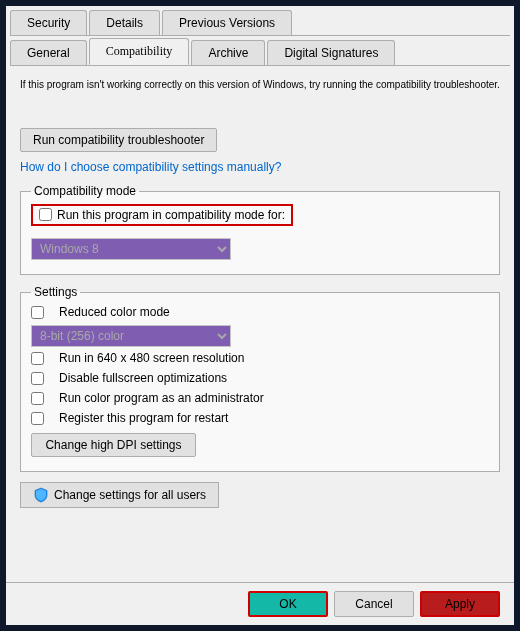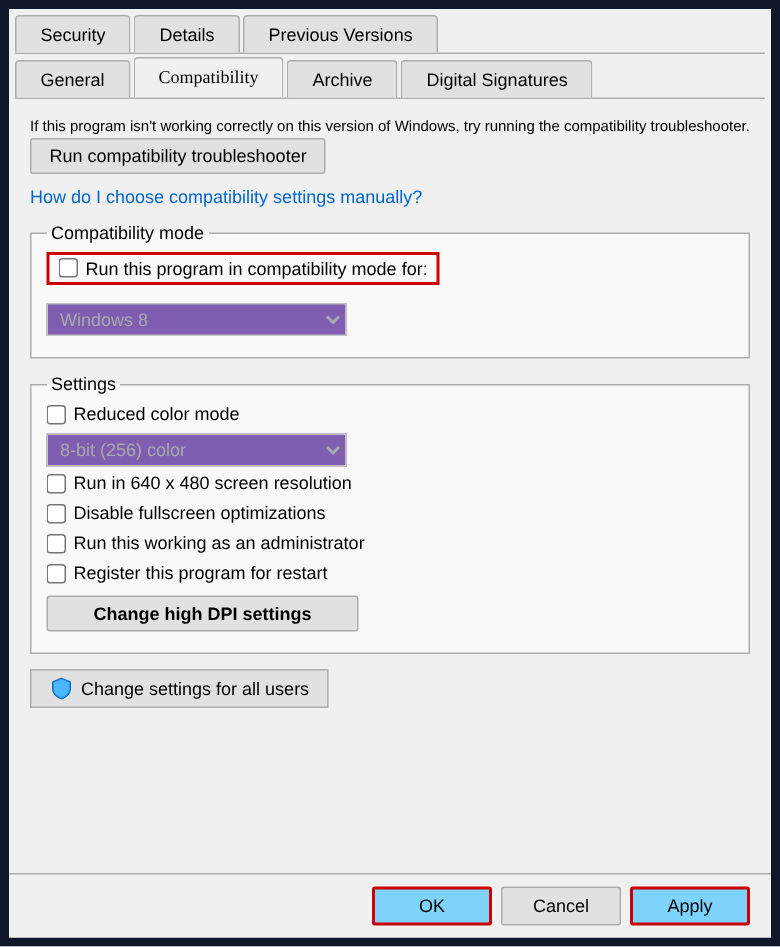--- a/index.html
+++ b/index.html
@@ -65,41 +65,42 @@
       padding: 4px 12px;
       background: #e1e1e1;
       border: 1px solid #adadad;
       border-radius: 2px;
       cursor: pointer;
       font-size: 12px;
       color: #000;
     }
     .btn-primary-area {
       margin-bottom: 8px;
+      margin-top: 36px;
     }
     .link {
       color: #0066cc;
       text-decoration: none;
       font-size: 12px;
       cursor: pointer;
     }
     fieldset {
       border: 1px solid #adadad;
       margin-top: 10px;
       padding: 6px 10px 10px 10px;
       background: #f9f9f9;
     }
     fieldset legend {
       font-size: 12px;
       padding: 0 3px;
     }
     .checkbox-row {
       display: flex;
       align-items: center;
-      gap: 5px;
+      gap: 15px;
       margin-bottom: 6px;
     }
     input[type="checkbox"] {
       width: 13px;
       height: 13px;
       cursor: pointer;
       flex-shrink: 0;
     }
     .select-row {
       margin-top: 4px;
@@ -119,23 +120,22 @@
       background: #4c1d95;
     }
     .settings-fieldset {
       margin-top: 10px;
     }
     .change-dpi-btn {
       margin-top: 8px;
       margin-bottom: 4px;
       display: block;
       text-align: center;
-      width: 208px;
+      width: 165px;
       padding: 4px 0;
-      font-weight: bold;
     }
     .change-all-btn {
       display: flex;
       align-items: center;
       gap: 5px;
       padding: 4px 12px;
       background: #e1e1e1;
       border: 1px solid #adadad;
       cursor: pointer;
       font-size: 12px;
@@ -155,41 +155,41 @@
     }
     .bottom-right-btns {
       display: flex;
       gap: 6px;
     }
     .btn-ok {
       min-width: 80px;
       text-align: center;
       border: 2px solid #cc0000;
       padding: 4px 12px;
-      background: #7dd3fc;
+      background: #14b8a6;
       cursor: pointer;
       font-size: 12px;
       border-radius: 2px;
     }
     .btn-cancel {
       min-width: 80px;
       text-align: center;
       padding: 4px 12px;
       background: #e1e1e1;
       border: 1px solid #adadad;
       cursor: pointer;
       font-size: 12px;
       border-radius: 2px;
     }
     .btn-apply {
       min-width: 80px;
       text-align: center;
       border: 2px solid #cc0000;
       padding: 4px 12px;
-      background: #7dd3fc;
+      background: #b91c1c;
       cursor: pointer;
       font-size: 12px;
       border-radius: 2px;
     }
     .compat-row-highlight {
       border: 2px solid #cc0000;
       display: inline-flex;
       gap: 5px;
       padding: 2px 6px;
       margin-bottom: 8px;
@@ -259,21 +259,21 @@
       <div class="checkbox-row">
         <input type="checkbox" id="run640" style="">
         <label for="run640">Run in 640 x 480 screen resolution</label>
       </div>
       <div class="checkbox-row">
         <input type="checkbox" id="disableFS" style="">
         <label for="disableFS">Disable fullscreen optimizations</label>
       </div>
       <div class="checkbox-row">
         <input type="checkbox" id="runAdmin" style="">
-        <label for="runAdmin">Run this working as an administrator</label>
+        <label for="runAdmin">Run color program as an administrator</label>
       </div>
       <div class="checkbox-row">
         <input type="checkbox" id="regRestart" style="">
         <label for="regRestart">Register this program for restart</label>
       </div>
 
       <button class="btn change-dpi-btn">Change high DPI settings</button>
     </fieldset>
 
     

